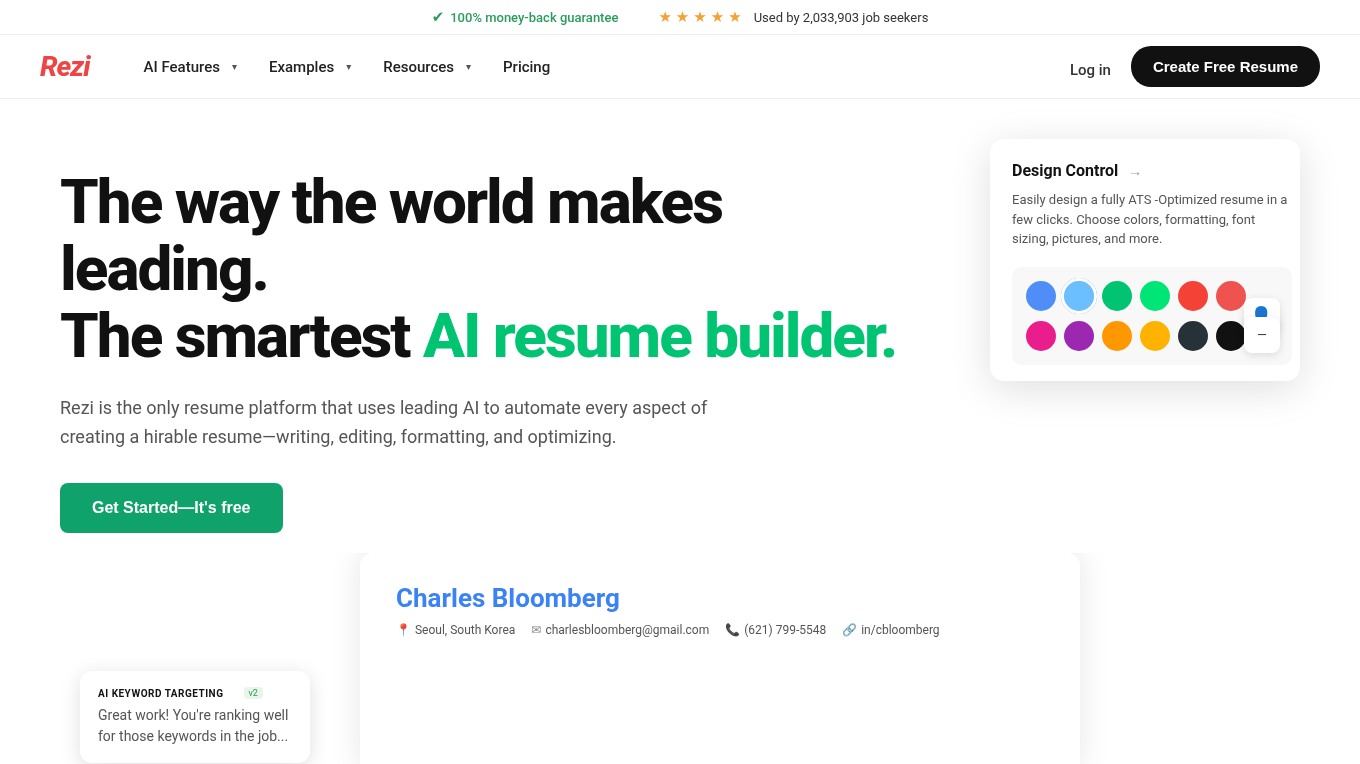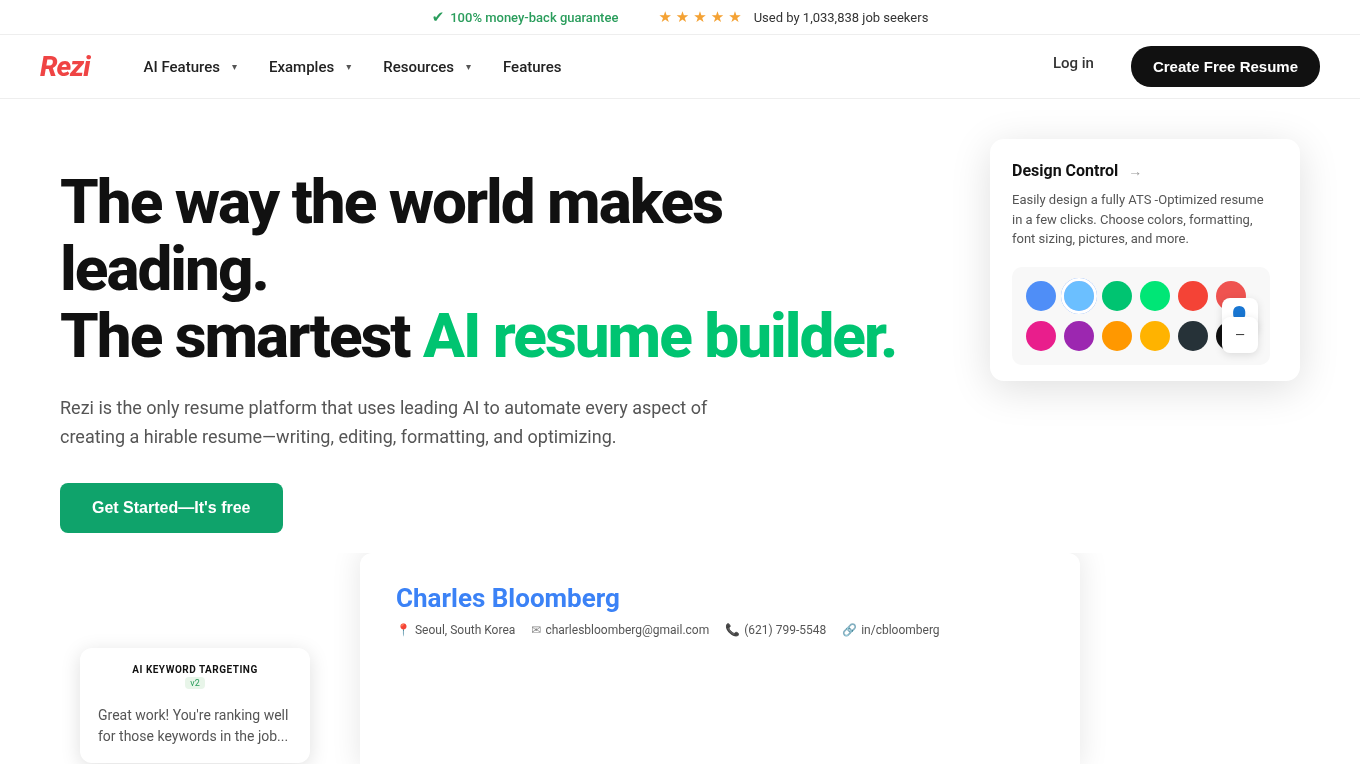--- a/index.html
+++ b/index.html
@@ -72,22 +72,22 @@
       font-size: 15px;
       font-weight: 500;
       color: #222;
       cursor: pointer;
       border-radius: 6px;
       transition: background 0.15s;
     }
     .nav-item .chevron { font-size: 10px; color: #555; }
     .nav-actions {
       display: flex;
-      align-items: flex-start;
-      gap: 21px;
+      align-items: flex-end;
+      gap: 4px;
     }
     .login-btn {
       font-size: 15px;
       font-weight: 500;
       color: #333;
       cursor: pointer;
       padding: 8px 16px;
       border-radius: 6px;
     }
     .cta-btn {
@@ -147,21 +147,21 @@
     }
 
     
     .design-control-card {
       position: absolute;
       top: 40px;
       right: 60px;
       background: #fff;
       border-radius: 14px;
       box-shadow: 0 8px 40px rgba(0,0,0,0.13);
-      padding: 22px 30px 16px 22px;
+      padding: 22px 8px 16px 22px;
       width: 310px;
       z-index: 10;
     }
     .dc-header {
       display: flex;
       align-items: center;
       gap: 10px;
       margin-bottom: 10px;
     }
     .dc-title {
@@ -285,23 +285,22 @@
       background: #fff;
       border-radius: 12px;
       box-shadow: 0 4px 20px rgba(0,0,0,0.13);
       padding: 16px 18px;
       width: 230px;
       z-index: 10;
     }
     .ai-keyword-header {
       display: flex;
       align-items: center;
-      gap: 2px;
-      margin-bottom: 16px;
-      flex-direction: column;
+      gap: 20px;
+      margin-bottom: 6px;
     }
     .ai-keyword-label {
       font-size: 10px;
       font-weight: 700;
       color: #111;
       letter-spacing: 0.5px;
       text-transform: uppercase;
     }
     .ai-keyword-badge {
       font-size: 9px;
@@ -325,40 +324,40 @@
     <span>100% money-back guarantee</span>
   </div>
   <span class="separator"></span>
   <div class="stars-group">
     <span class="star">★</span>
     <span class="star">★</span>
     <span class="star">★</span>
     <span class="star">★</span>
     <span class="star">★</span>
   </div>
-  <span>Used by 1,033,838 job seekers</span>
+  <span>Used by 2,033,903 job seekers</span>
 </div>
 
 <nav class="navbar">
   <div class="logo">Rezi</div>
   <div class="nav-links">
     <div class="nav-item">
       <span>AI Features</span>
       <span class="chevron">▾</span>
     </div>
     <div class="nav-item">
       <span>Examples</span>
       <span class="chevron">▾</span>
     </div>
     <div class="nav-item">
       <span>Resources</span>
       <span class="chevron">▾</span>
     </div>
     <div class="nav-item">
-      <span>Features</span>
+      <span>Pricing</span>
     </div>
   </div>
   <div class="nav-actions">
     <div class="login-btn">Log in</div>
     <button class="cta-btn">Create Free Resume</button>
   </div>
 </nav>
 
 <section class="hero">
   <div class="hero-text">

